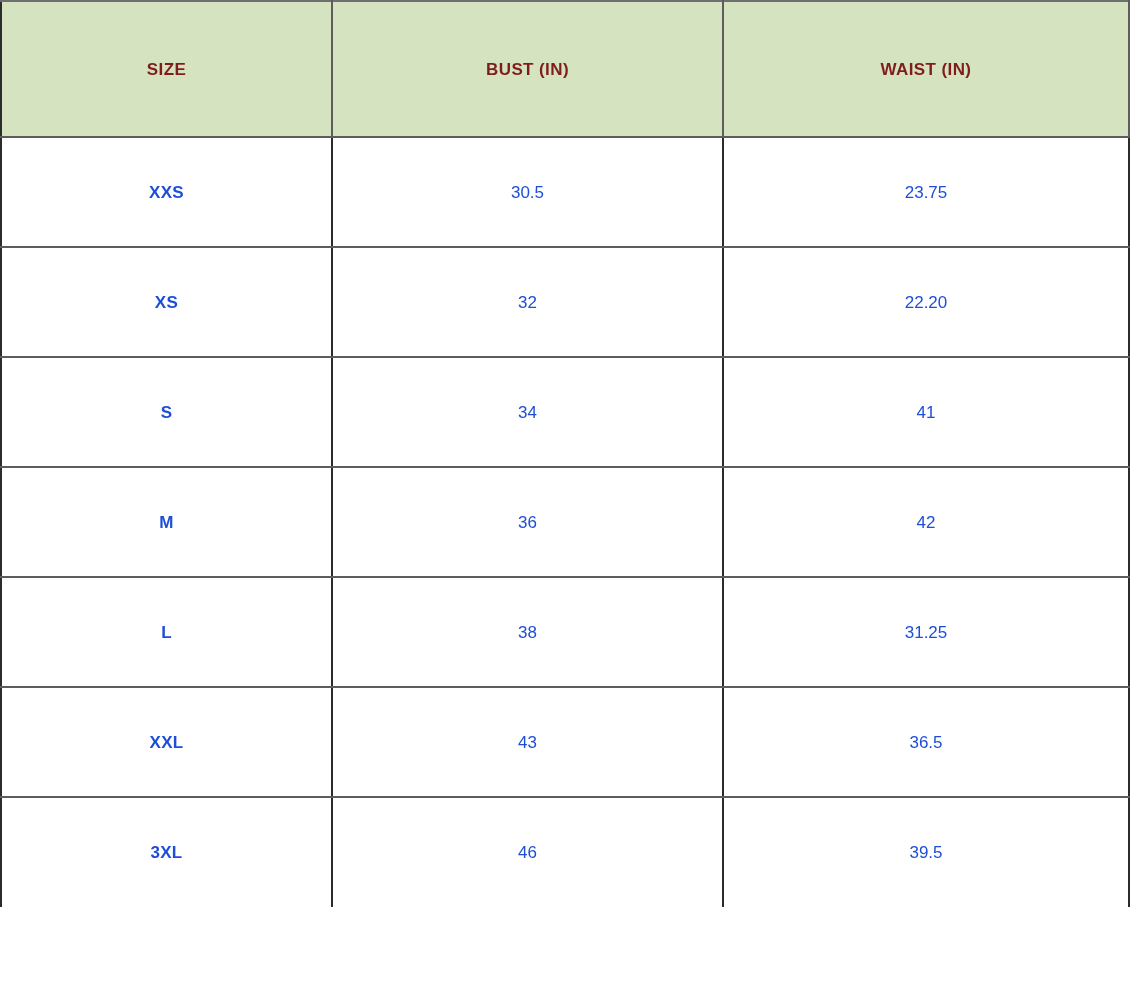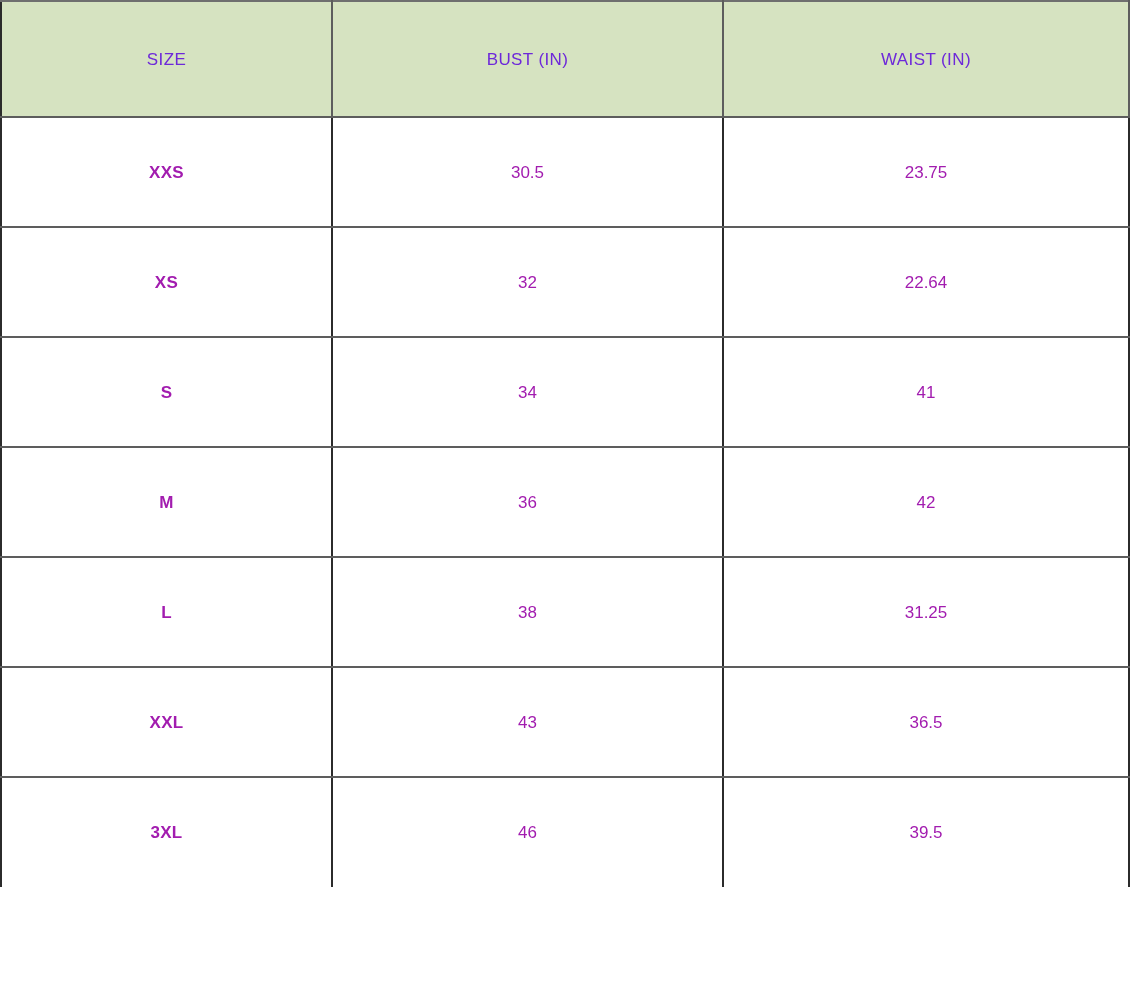--- a/index.html
+++ b/index.html
@@ -30,46 +30,46 @@
     margin: 0;
   }
 
   table.size-chart col.col-size  { width: 331px; }
   table.size-chart col.col-bust  { width: 391px; }
   table.size-chart col.col-waist { width: 406px; }
 
   
   thead tr.header-row th {
     background: #d6e3c1;
-    height: 116px;
+    height: 136px;
     padding: 0 10px;
     text-align: center;
     vertical-align: middle;
     font-size: 17px;
-    font-weight: normal;
+    font-weight: bold;
     letter-spacing: 0.4px;
-    color: #6d28d9;
+    color: #7f1d1d;
     border-top: 2px solid #6f6f6f;
     border-bottom: 2px solid #5d5d5d;
     border-right: 2px solid #5d5d5d;
     box-sizing: border-box;
   }
   thead tr.header-row th.first-col {
     border-left: 2px solid #2b2b2b;
   }
 
   
   tbody tr.data-row td {
     height: 110px;
     padding: 0 10px;
     text-align: center;
     vertical-align: middle;
     font-size: 17px;
     font-weight: normal;
-    color: #a21caf;
+    color: #1d4ed8;
     background: #ffffff;
     border-bottom: 2px solid #5d5d5d;
     border-right: 2px solid #2b2b2b;
     box-sizing: border-box;
   }
   tbody tr.data-row td.first-col {
     border-left: 2px solid #2b2b2b;
     font-weight: bold;
     letter-spacing: 0.3px;
   }
@@ -118,21 +118,21 @@
         </td>
       </tr>
       <tr class="data-row">
         <td class="first-col">
           <span class="cell-text">XS</span>
         </td>
         <td>
           <span class="cell-text">32</span>
         </td>
         <td>
-          <span class="cell-text">22.64</span>
+          <span class="cell-text">22.20</span>
         </td>
       </tr>
       <tr class="data-row">
         <td class="first-col">
           <span class="cell-text">S</span>
         </td>
         <td>
           <span class="cell-text">34</span>
         </td>
         <td>

